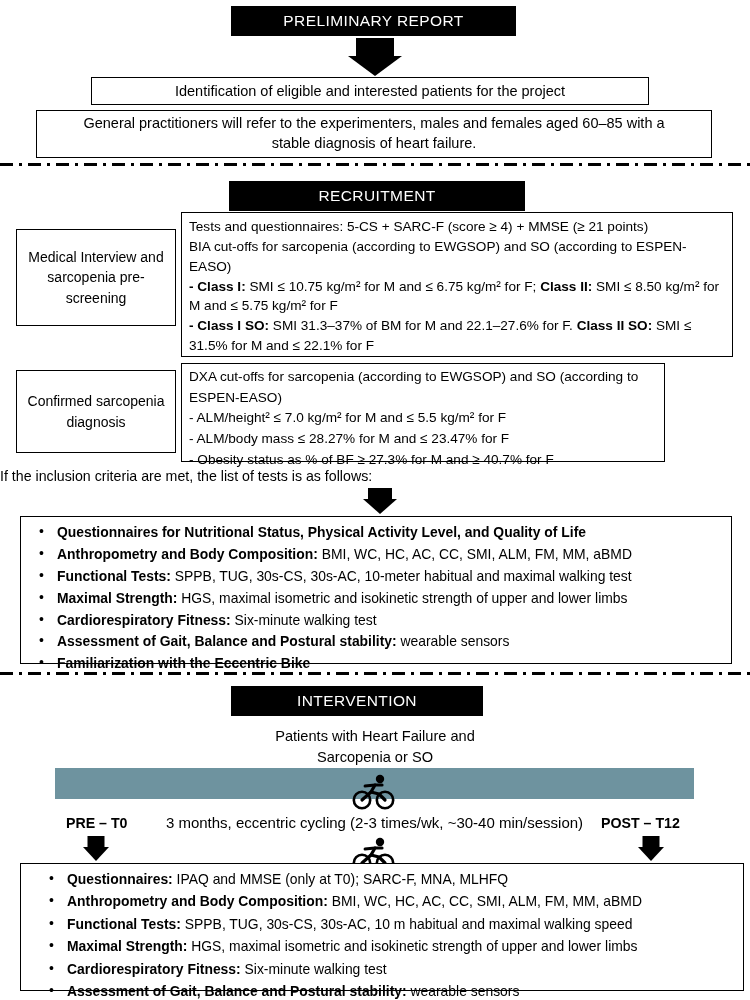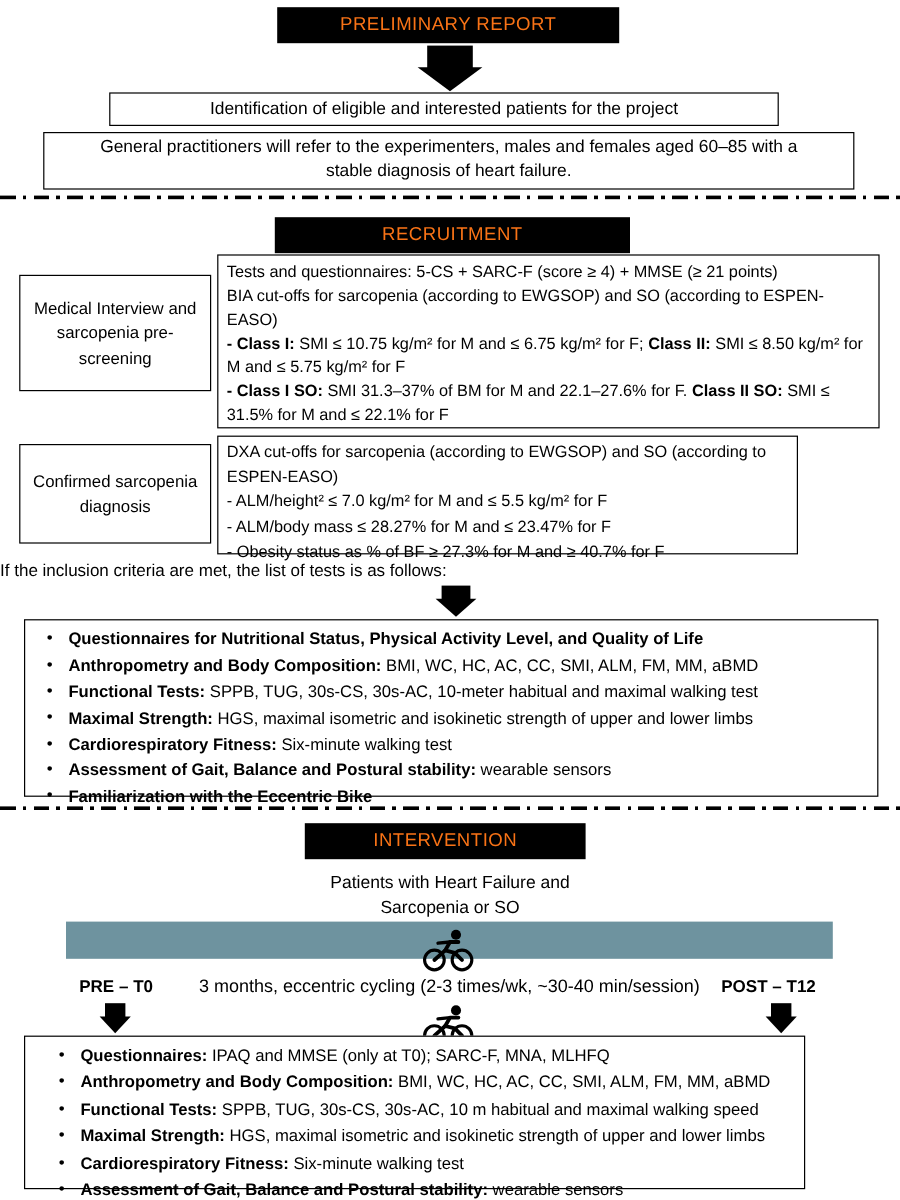--- a/index.html
+++ b/index.html
@@ -14,21 +14,21 @@
   .page {
     position: relative;
     width: 750px;
     height: 1000px;
     background: #ffffff;
   }
 
   
   .banner {
     background: #000000;
-    color: #f97316;
+    color: #ffffff;
     text-align: center;
     font-size: 15.5px;
     letter-spacing: 0.4px;
     line-height: 1.1;
     padding: 6px 0 7px 0;
   }
   .obox {
     border: 1.6px solid #000;
     background: #fff;
   }
@@ -122,21 +122,21 @@
   #box-testlist ul { list-style: none; }
   #box-testlist li {
     position: relative; padding-left: 36px; margin-bottom: 4.5px; line-height: 1.25;
   }
   #box-testlist li:before {
     content: "\2022"; position: absolute; left: 18px; top: -1px; font-size: 14px;
   }
   #div2 { position: absolute; left: 0; top: 672px; }
 
   
-  #banner-interv { position: absolute; left: 254px; top: 686px; width: 234px; }
+  #banner-interv { position: absolute; left: 231px; top: 686px; width: 252px; }
   #interv-sub {
     position: absolute; left: 0; top: 726px; width: 750px;
     text-align: center; font-size: 14.6px; line-height: 1.45;
   }
   #teal-bar {
     position: absolute; left: 55px; top: 768px; width: 639px; height: 31px;
     background: #6E939F;
     display: flex; align-items: center; justify-content: space-between;
     padding: 0 6px;
     flex-direction: column;
@@ -155,21 +155,21 @@
     font-size: 14.2px; font-weight: bold;
   }
   #arrow-pre { position:absolute; left: 74px; top: 836px; width: 44px; height: 28px; }
   #arrow-pre .shaft { width: 17px; height: 12px; }
   #arrow-pre .head { top: 11px; border-left-width: 13px; border-right-width: 13px; border-top-width: 14px; }
   #arrow-post { position:absolute; left: 629px; top: 836px; width: 44px; height: 28px; }
   #arrow-post .shaft { width: 17px; height: 12px; }
   #arrow-post .head { top: 11px; border-left-width: 13px; border-right-width: 13px; border-top-width: 14px; }
 
   #box-posttests {
-    position: absolute; left: 20px; top: 863px; width: 651px; height: 128px;
+    position: absolute; left: 20px; top: 863px; width: 724px; height: 128px;
     padding: 7px 0 0 0; font-size: 13.9px;
   }
   #box-posttests ul { list-style: none; }
   #box-posttests li {
     position: relative; padding-left: 46px; margin-bottom: 5px; line-height: 1.25;
   }
   #box-posttests li:before {
     content: "\2022"; position: absolute; left: 28px; top: -1px; font-size: 14px;
   }
   b { font-weight: bold; }

